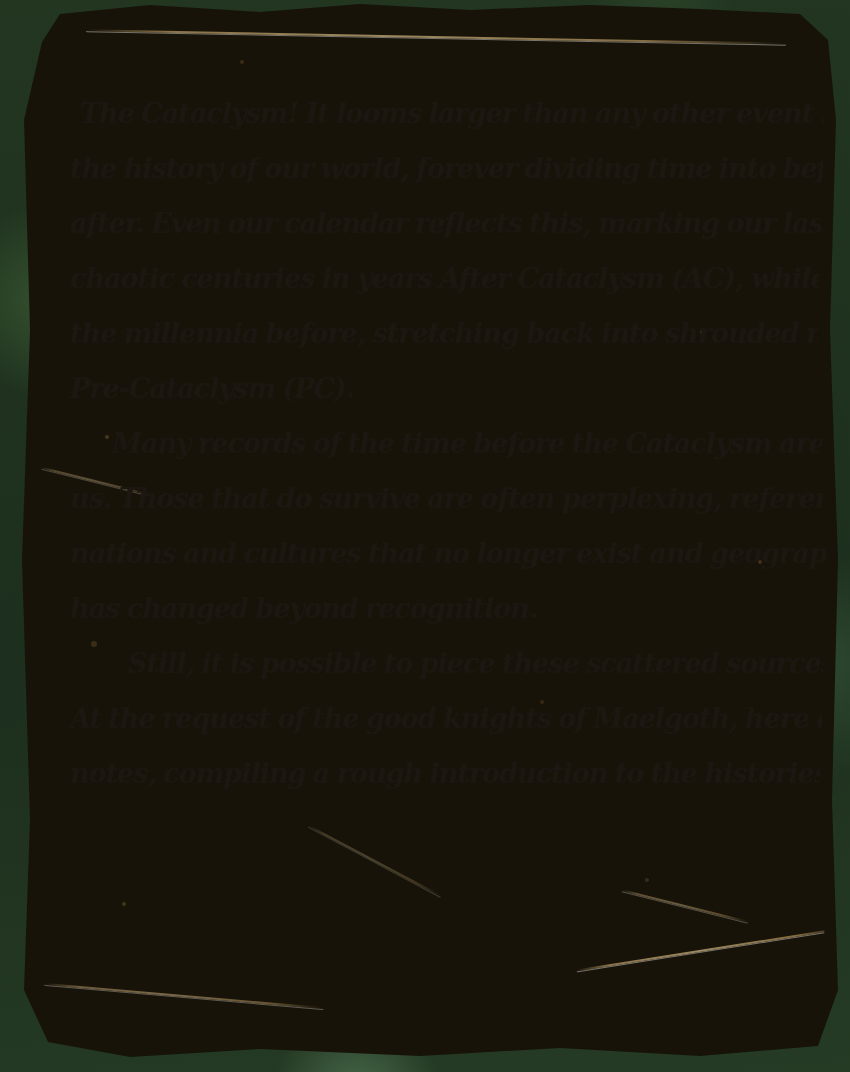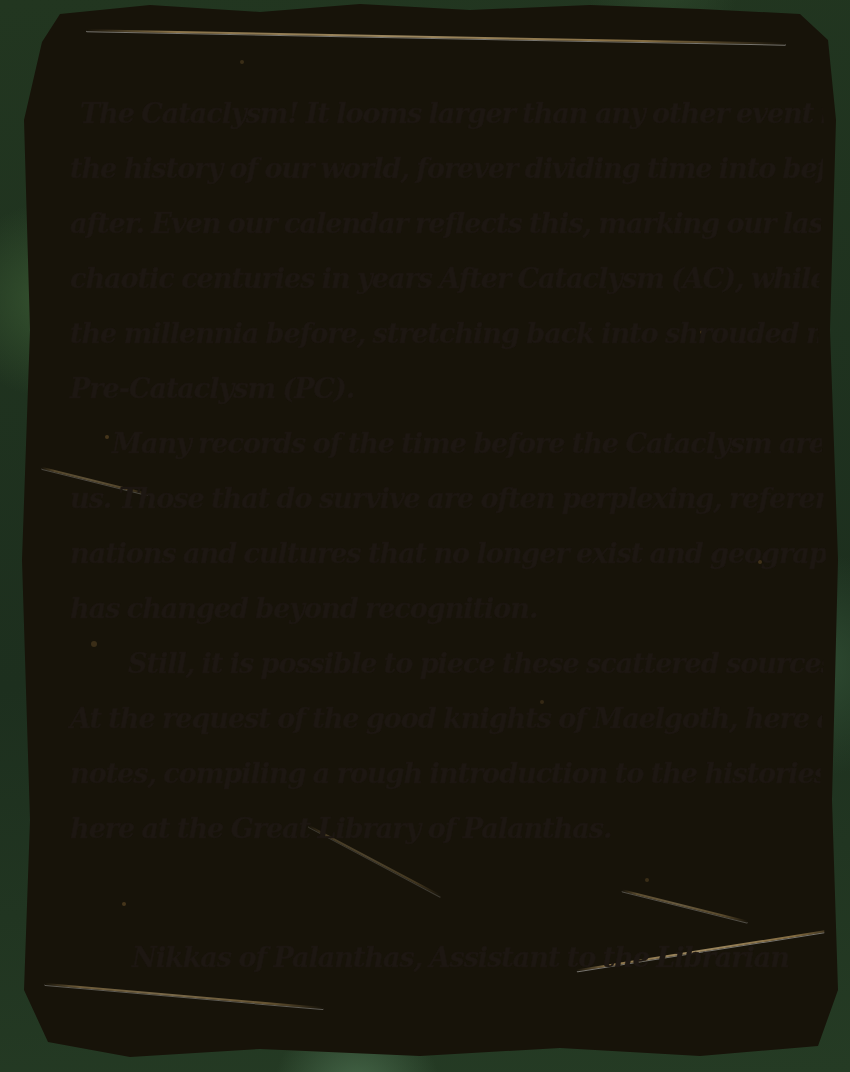--- a/index.html
+++ b/index.html
@@ -106,17 +106,15 @@
       <div class="line">chaotic centuries in years After Cataclysm (AC), while</div>
       <div class="line">the millennia before, stretching back into shrouded myth, are</div>
       <div class="line">Pre-Cataclysm (PC).</div>
       <div class="line ind-para">Many records of the time before the Cataclysm are lost to</div>
       <div class="line">us. Those that do survive are often perplexing, referencing</div>
       <div class="line">nations and cultures that no longer exist and geography that</div>
       <div class="line">has changed beyond recognition.</div>
       <div class="line ind-para2">Still, it is possible to piece these scattered sources together.</div>
       <div class="line">At the request of the good knights of Maelgoth, here are my</div>
       <div class="line">notes, compiling a rough introduction to the histories recorded</div>
-      <div class="line">here at the Great Library of Palanthas.</div>
-      <div class="signature">Nikkas of Palanthas, Assistant to the Librarian</div>
     </div>
   </div>
 </div>
 
 </body></html>

